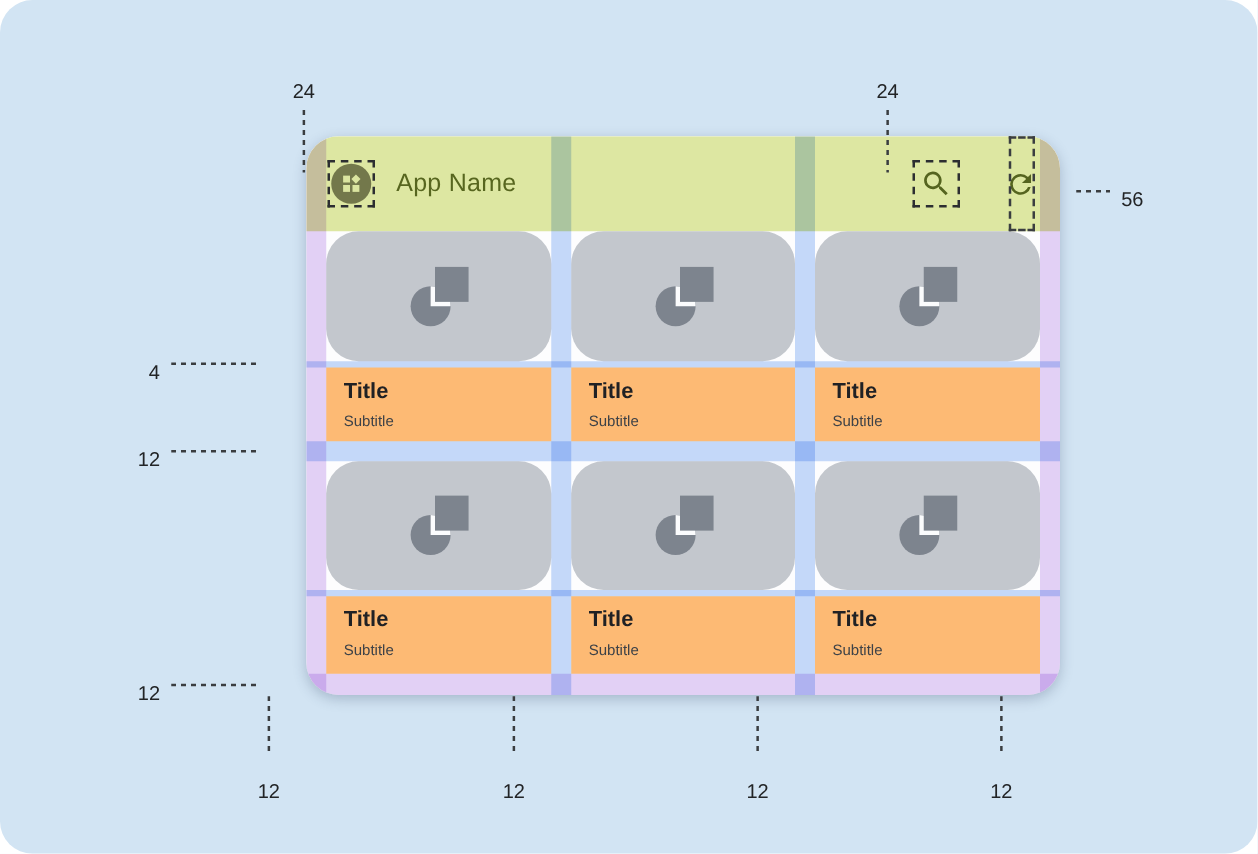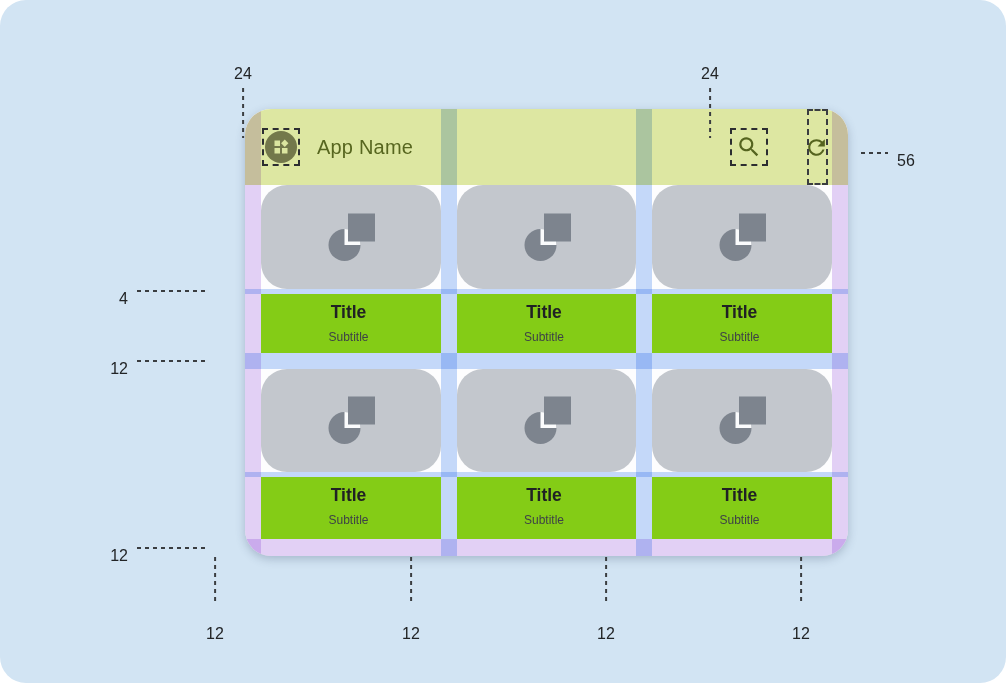--- a/index.html
+++ b/index.html
@@ -13,21 +13,21 @@
   .appbar{position:absolute;left:0;top:0;right:0;height:76px;background:#dde7a2;
           display:flex;align-items:center;padding:0 19px 0 17px;box-sizing:border-box;}
   .dash-box{width:38px;height:38px;border:2px dashed #2c2e31;box-sizing:border-box;
             display:grid;place-items:center;flex:0 0 auto;}
   .app-circle{width:32px;height:32px;border-radius:50%;background:#73784b;display:grid;place-items:center;}
   .app-title{margin-left:17px;font-size:20px;font-weight:500;letter-spacing:.2px;color:#57661f;}
   .bar-spacer{flex:1;}
   .refresh-wrap{margin-left:36px;display:grid;place-items:center;}
 
   .img-card{position:absolute;background:#c3c7cd;border-radius:26px;display:grid;place-items:center;}
-  .txt-card{position:absolute;background:#84cc16;box-sizing:border-box;padding:7px 8px 0 3px;text-align:center;}
+  .txt-card{position:absolute;background:#fdba74;box-sizing:border-box;padding:7px 8px 0 14px;}
   .card-title{font-size:17.5px;font-weight:700;color:#202124;line-height:1.3;}
   .card-sub{font-size:12px;font-weight:400;color:#3e4247;line-height:1.3;margin-top:6px;}
 
   
   .ov{position:absolute;mix-blend-mode:multiply;pointer-events:none;}
   .ov.purple{background:#e4d2f6;}
   .ov.blue{background:#c6dafa;}
   .m-left{left:0;top:0;bottom:0;width:16px;}
   .m-right{right:0;top:0;bottom:0;width:16px;}
   .m-bottom{left:0;right:0;bottom:0;height:17px;}

